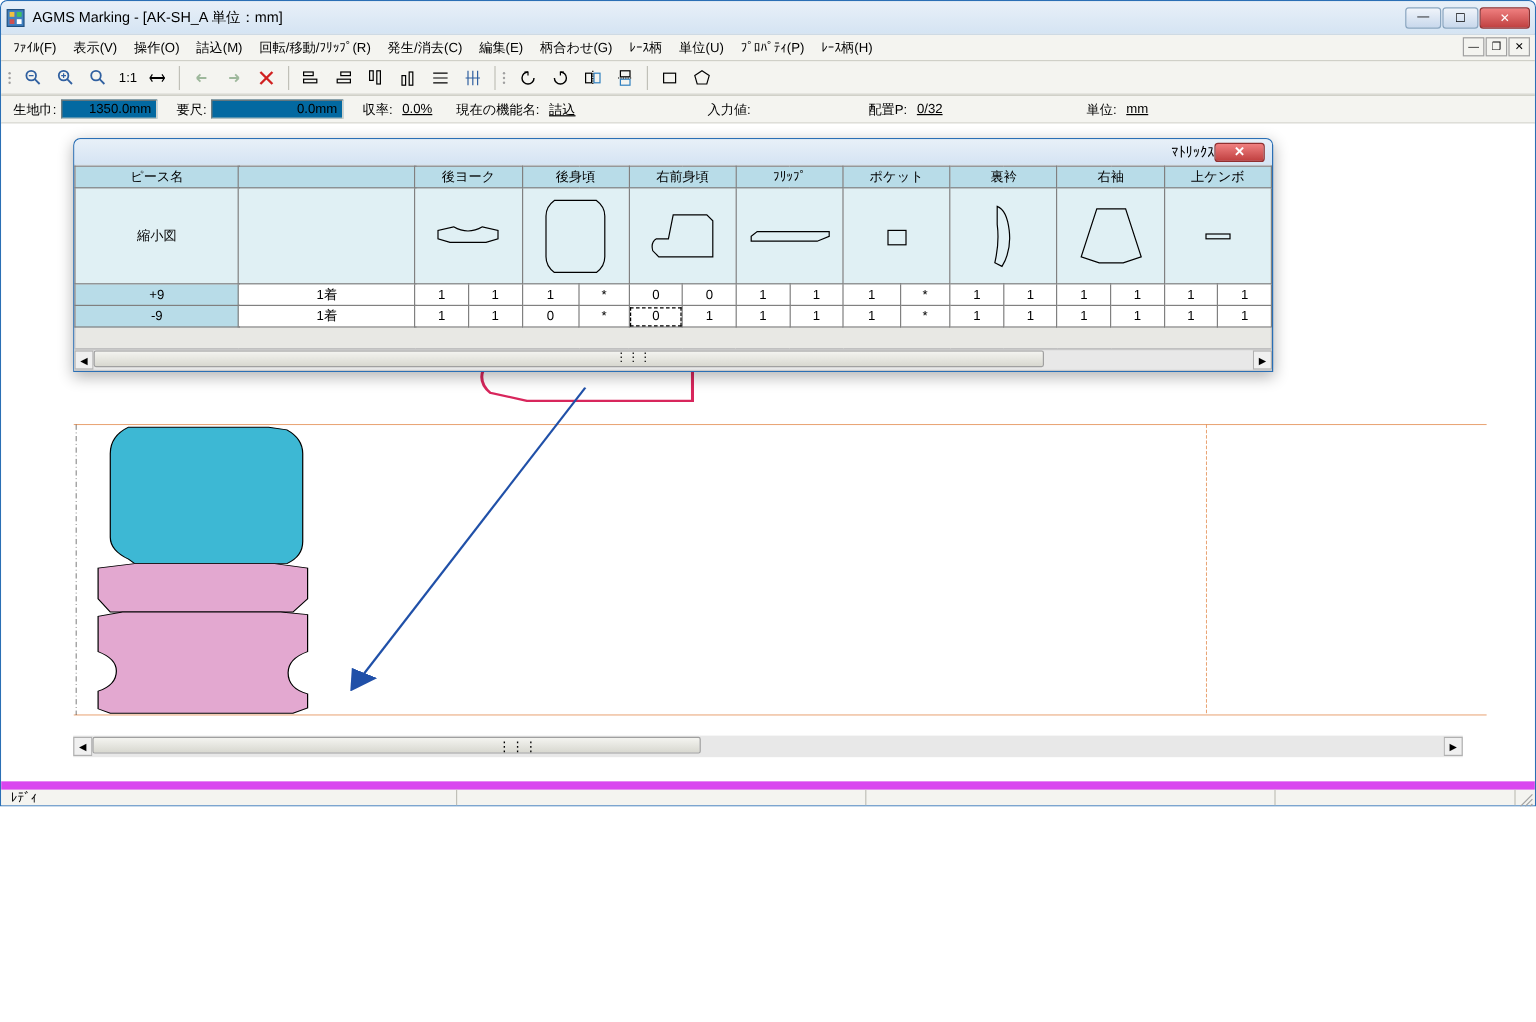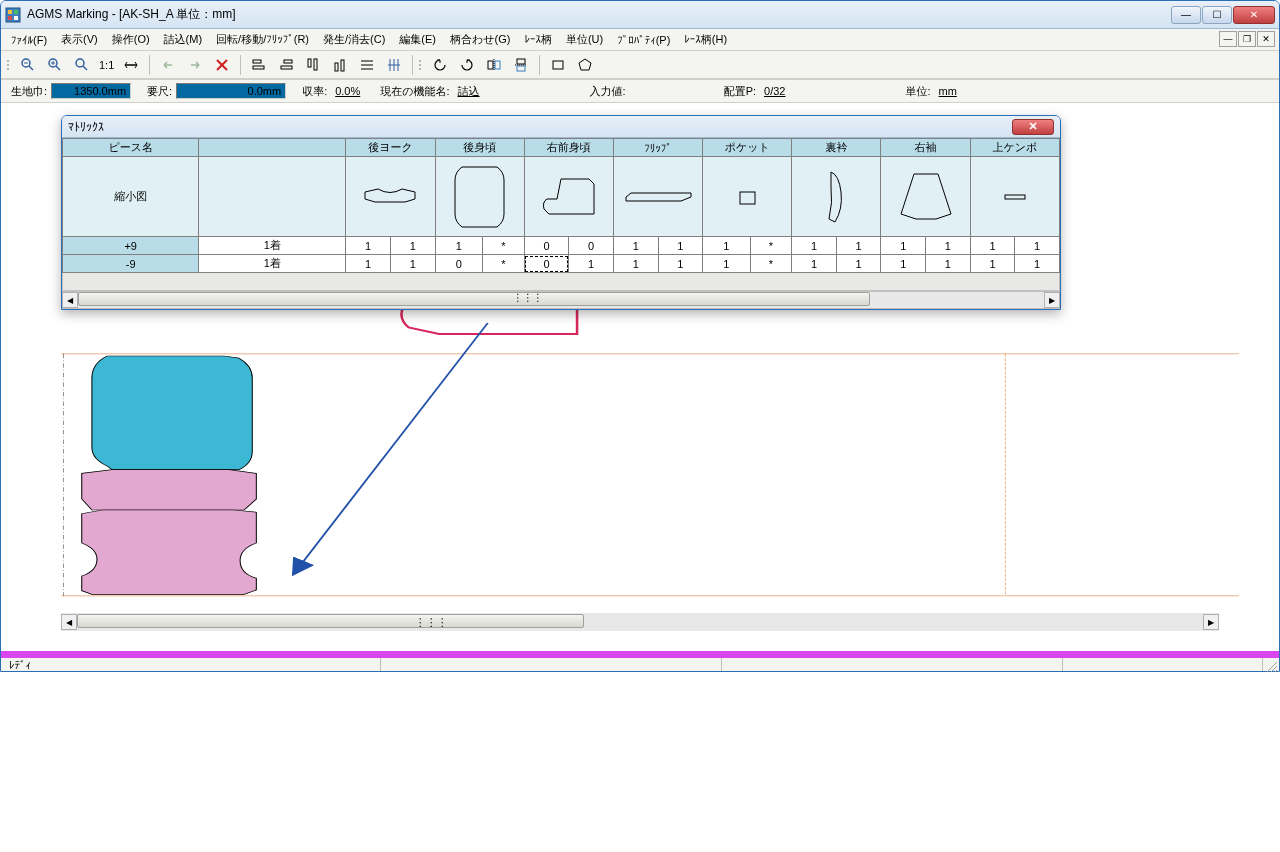--- a/index.html
+++ b/index.html
@@ -29,21 +29,21 @@
 
 .statusbar { height: 24px; background: #f4f4f0; border-top: 1px solid #d0d0c8; border-bottom: 1px solid #d0d0c8; display: flex; align-items: center; padding: 0 6px; font-size: 11px; }
 .statusbar .slabel { padding: 0 4px; }
 .statusbar .sfield { background: #0369a1; border: 1px inset #d0d0c8; padding: 1px 4px; min-width: 50px; text-align: right; margin-right: 12px; }
 .statusbar .sval { padding: 0 4px; margin-right: 12px; text-decoration: underline; }
 
 .content-area { flex: 1; background: #fff; position: relative; overflow: hidden; }
 
 .matrix-window { position: absolute; left: 60px; top: 12px; width: 1000px; border: 1px solid #2a6fb5; border-top-left-radius: 6px; border-top-right-radius: 6px; background: #fff; box-shadow: 0 4px 12px rgba(0,0,0,0.3); }
 .matrix-titlebar { height: 22px; background: linear-gradient(#e8f0f8, #d5e4f3); display: flex; align-items: center; padding: 0 6px; border-bottom: 1px solid #a0b8d0; border-top-left-radius: 5px; border-top-right-radius: 5px; }
-.matrix-titlebar .mtitle { flex: 1; font-size: 12px; }
+.matrix-titlebar .mtitle { flex: 1; font-size: 12px; text-align: right; }
 .matrix-titlebar .mclose { width: 42px; height: 16px; background: linear-gradient(#f08080, #c04040); color: #fff; border: 1px solid #903030; border-radius: 3px; display: flex; align-items: center; justify-content: center; cursor: pointer; font-size: 11px; font-weight: bold; }
 
 .matrix-table { width: 100%; border-collapse: collapse; font-size: 11px; padding-left: 36px; }
 .matrix-table th, .matrix-table td { border: 1px solid #808080; padding: 1px 4px; text-align: center; background: #fff; }
 .matrix-table th { background: #b8dce8; font-weight: normal; height: 18px; }
 .matrix-table .thumb-row td { height: 80px; background: #e0f0f4; vertical-align: middle; }
 .matrix-table .thumb-row td svg { display: block; margin: auto; }
 .matrix-table .data-row td { height: 16px; }
 .matrix-table .rowlabel { background: #b8dce8; }
 .matrix-table .sel { outline: 1px dashed #000; outline-offset: -2px; }

